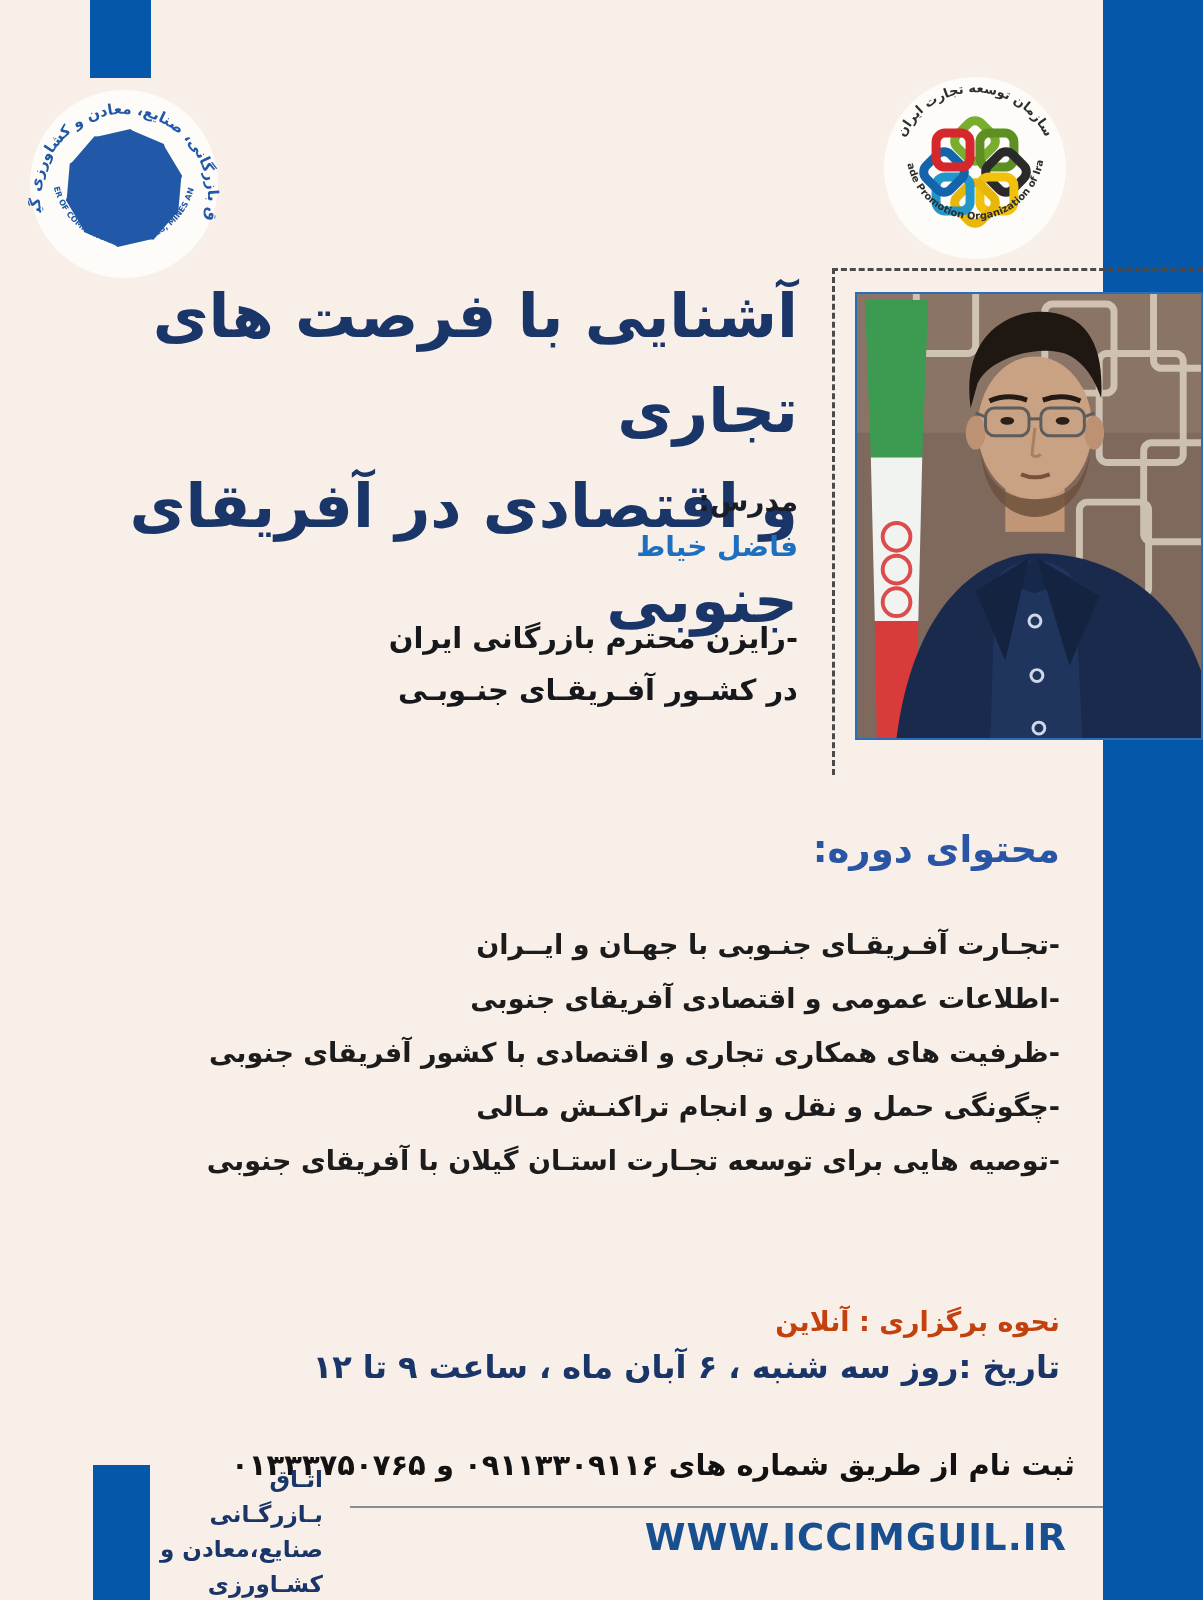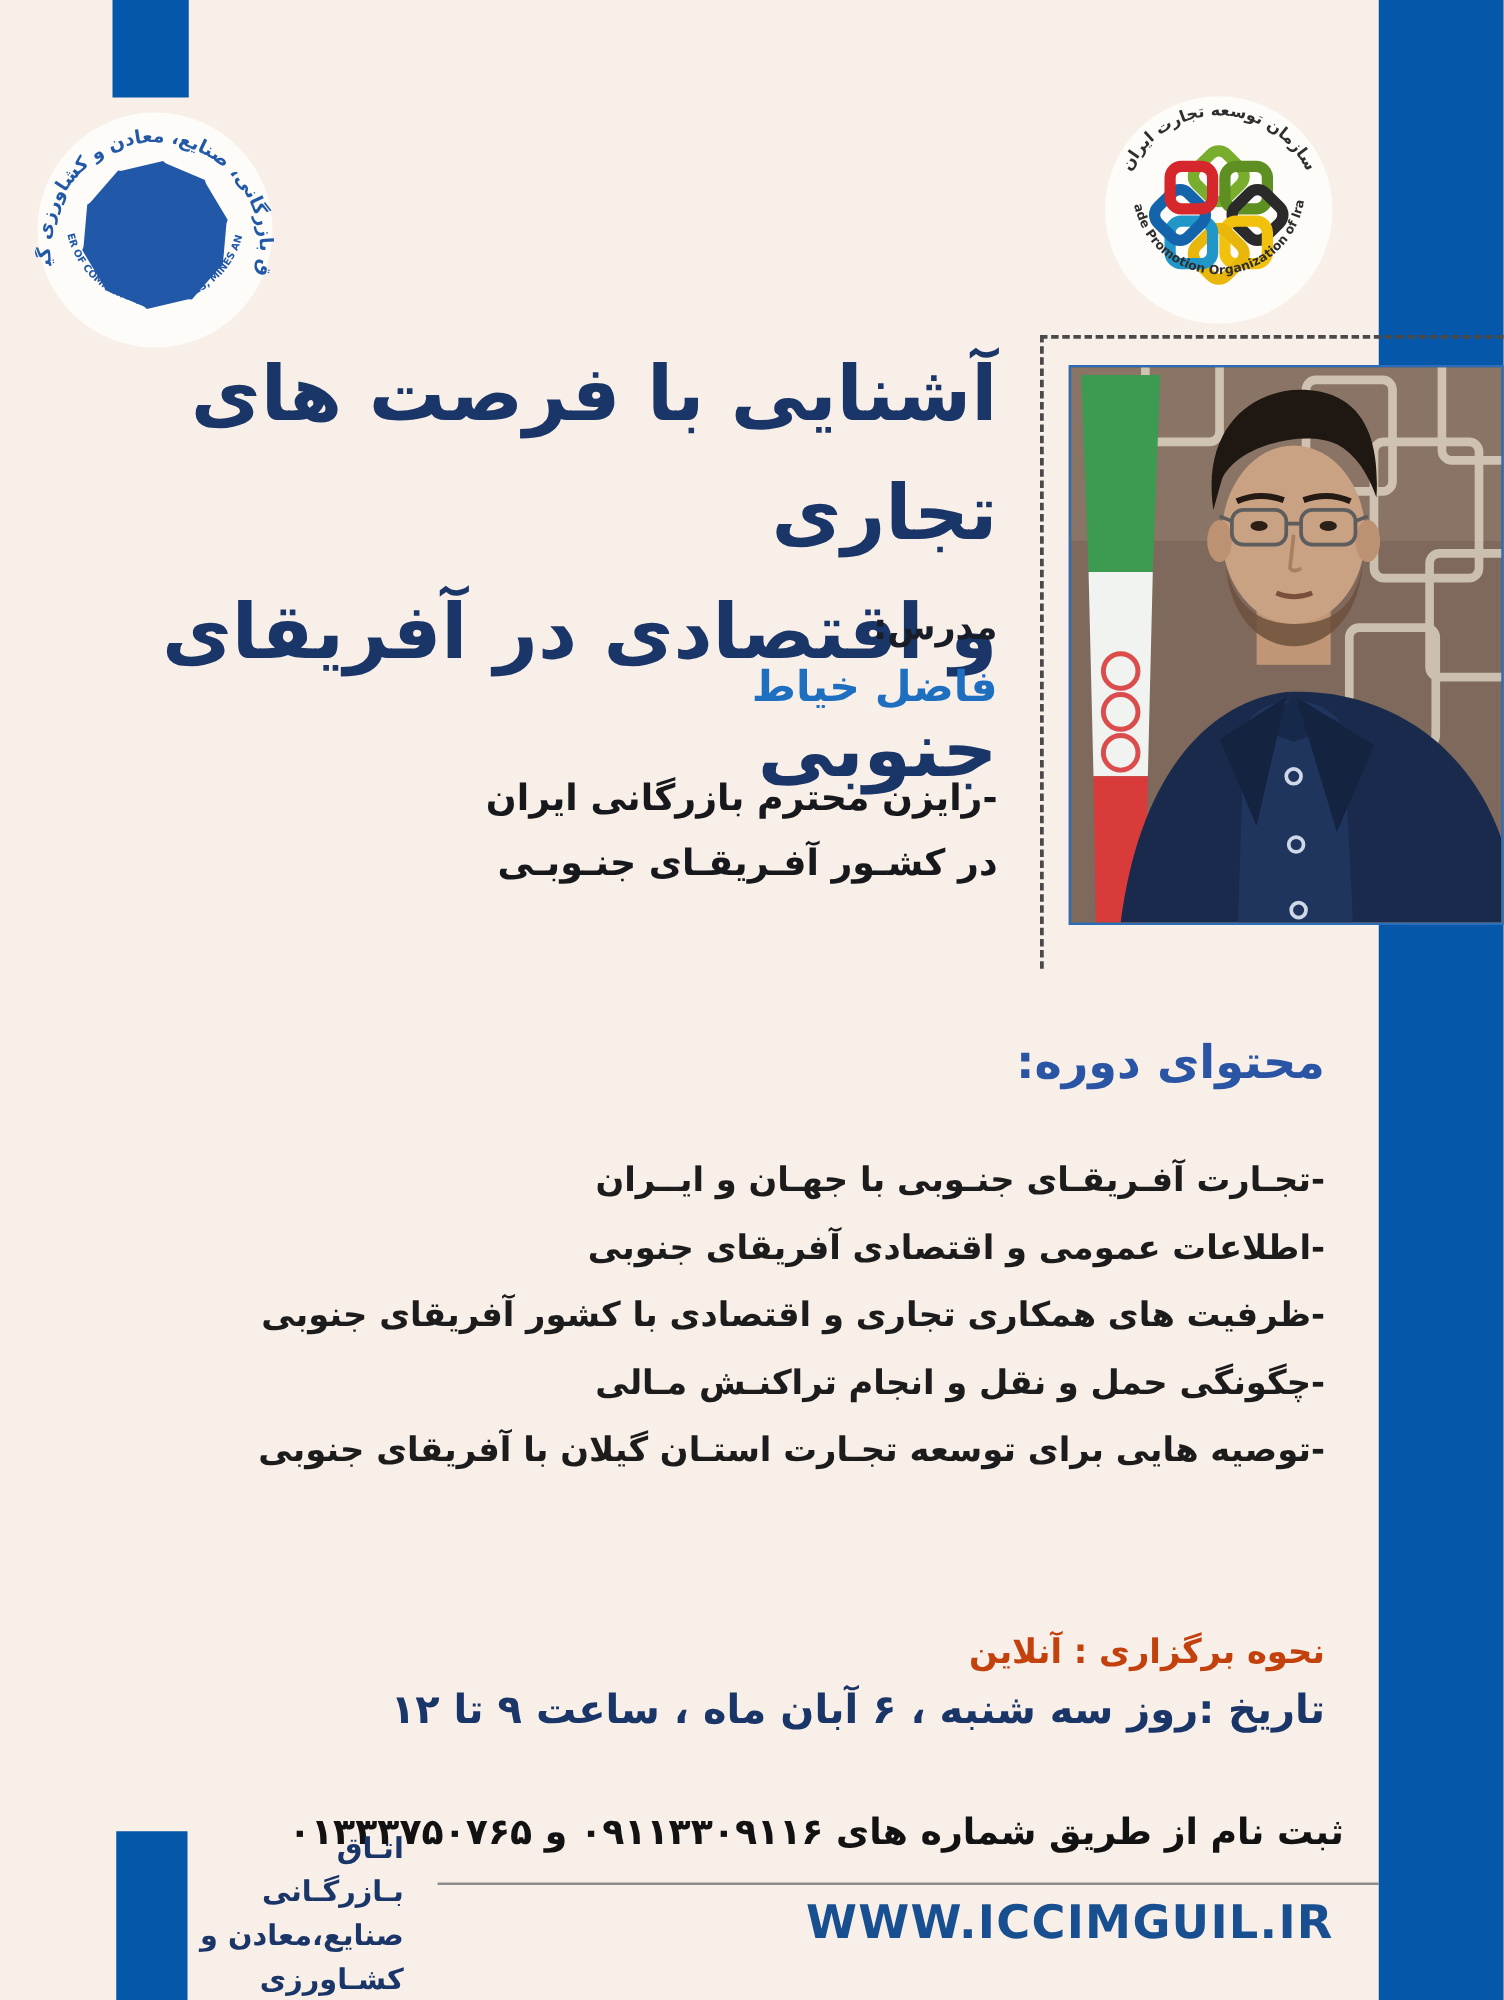--- a/index.html
+++ b/index.html
@@ -26,21 +26,21 @@
   .portrait { position:absolute; left:855px; top:292px; width:348px; height:448px;
               border:2px solid #2a6db8; background:#7d685c; }
 
   
   .title { position:absolute; right:405px; top:268px; width:720px;
            direction:rtl; text-align:right; color:#1a3668;
            font-weight:bold; font-size:61px; line-height:95px; }
   .instructor-label { position:absolute; right:405px; top:485px; direction:rtl;
            color:#181d27; font-weight:bold; font-size:28px; }
   .instructor-name { position:absolute; right:405px; top:530px; direction:rtl;
-           color:#1e6fc0; font-weight:bold; font-size:34px; }
+           color:#1e6fc0; font-weight:bold; font-size:28px; }
   .role { position:absolute; right:405px; top:612px; direction:rtl; text-align:right;
            color:#17181c; font-weight:bold; font-size:29px; line-height:52px; }
 
   
   .content-heading { position:absolute; right:143px; top:828px; direction:rtl;
            color:#2a55a5; font-weight:bold; font-size:37px; }
   .content-list { position:absolute; right:143px; top:918px; width:920px;
            direction:rtl; text-align:right; color:#1c1c1c;
            font-weight:bold; font-size:27px; line-height:54px; }
 

